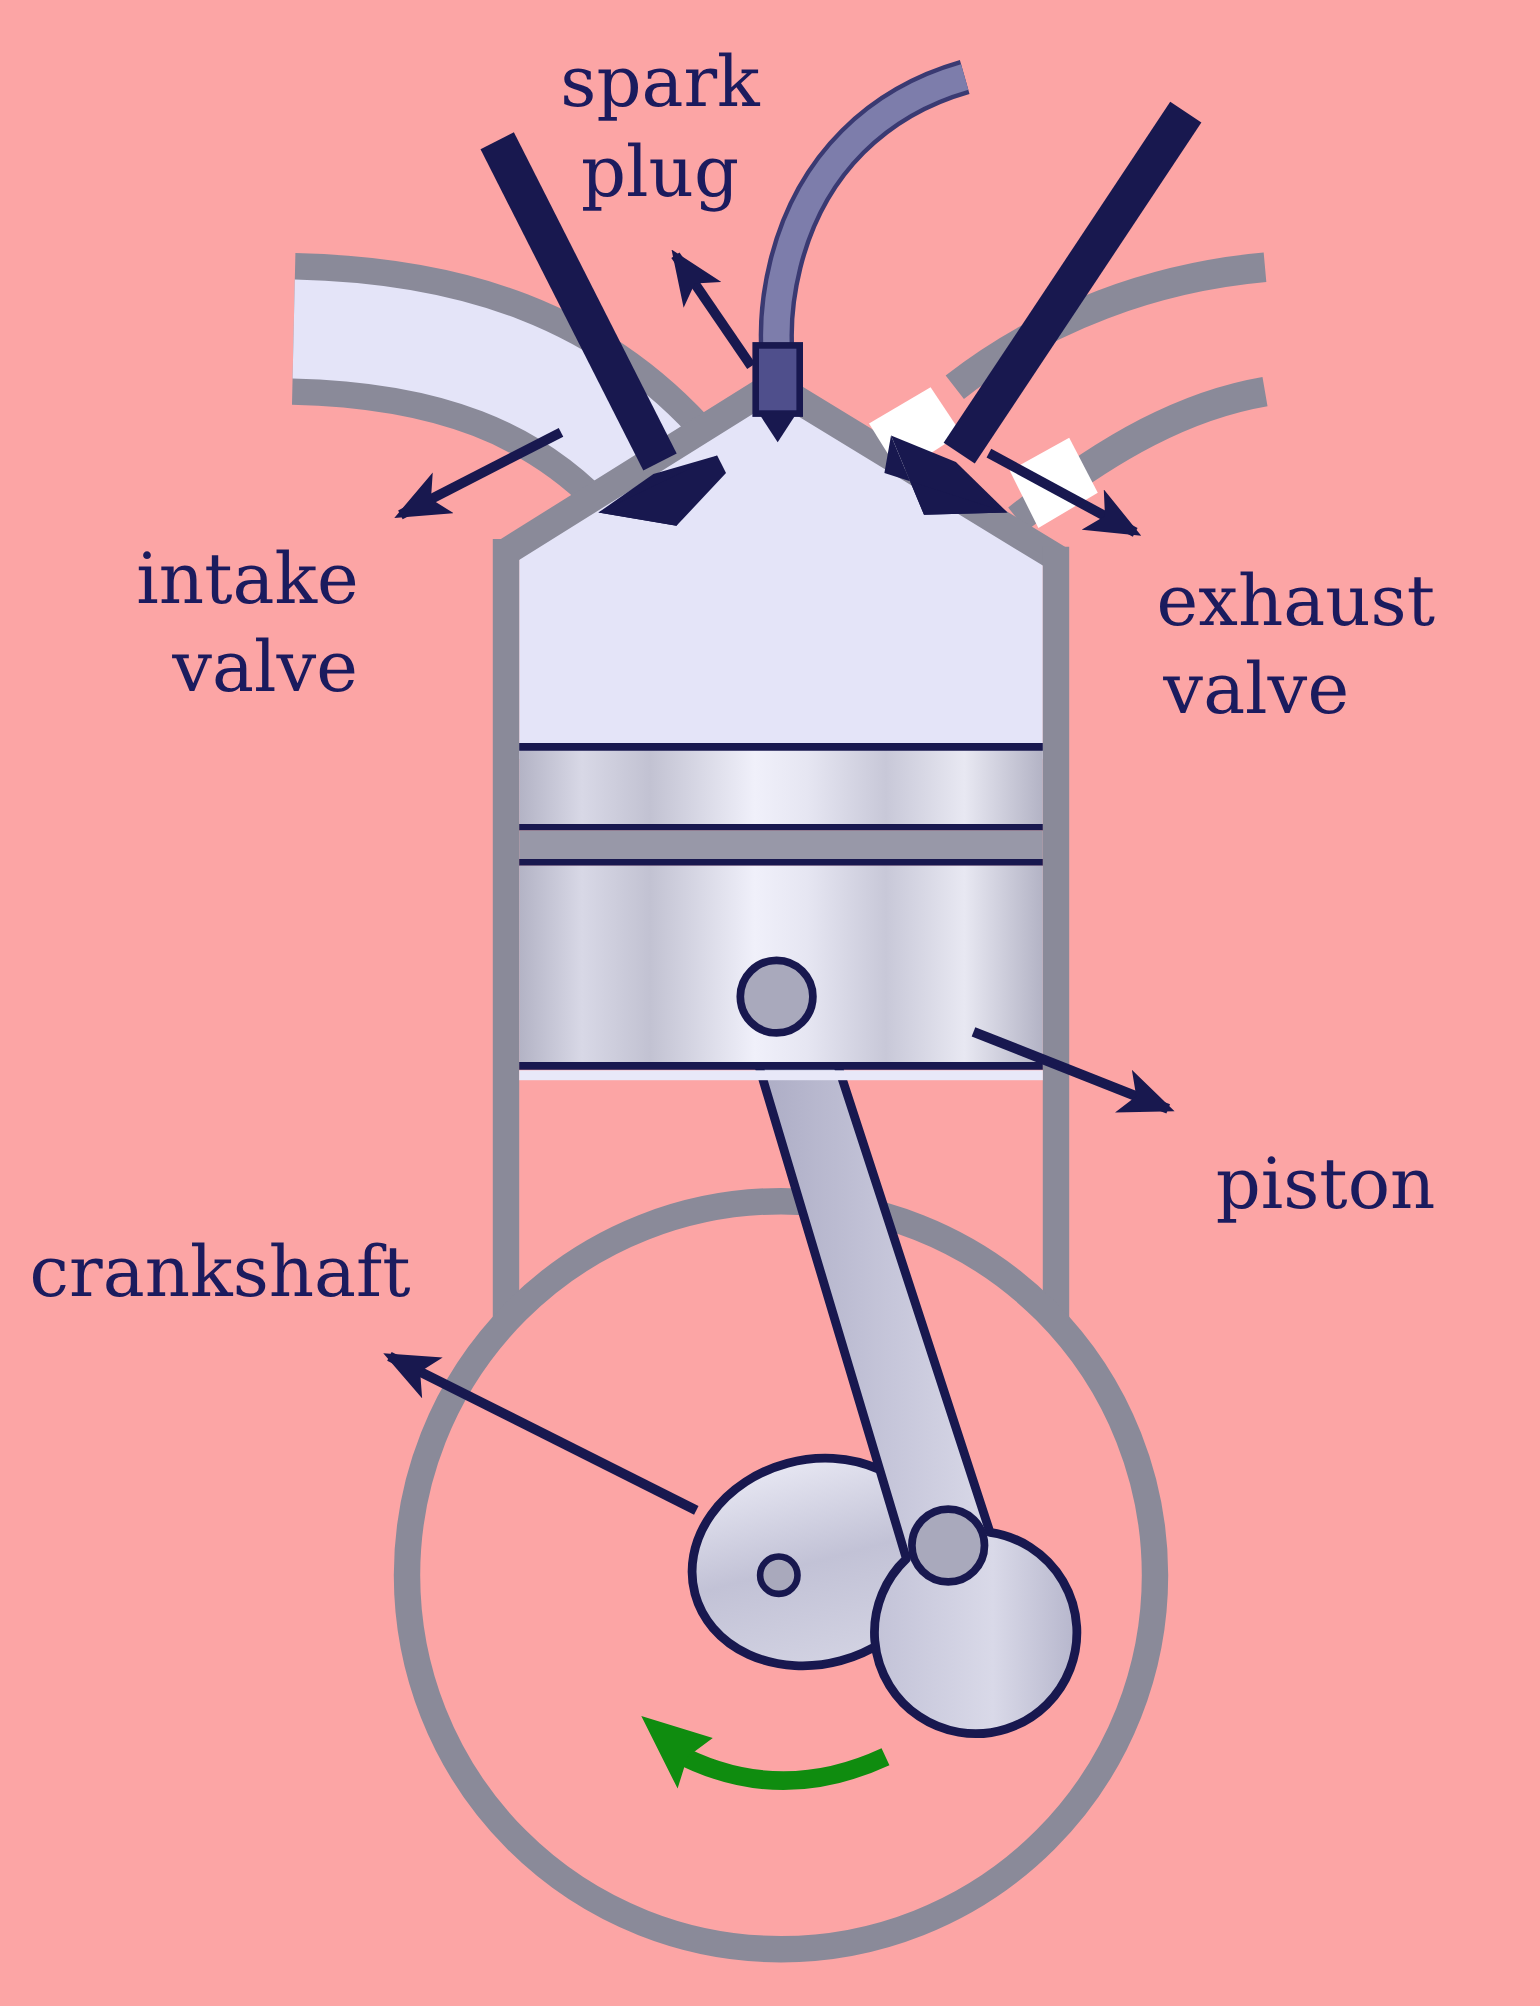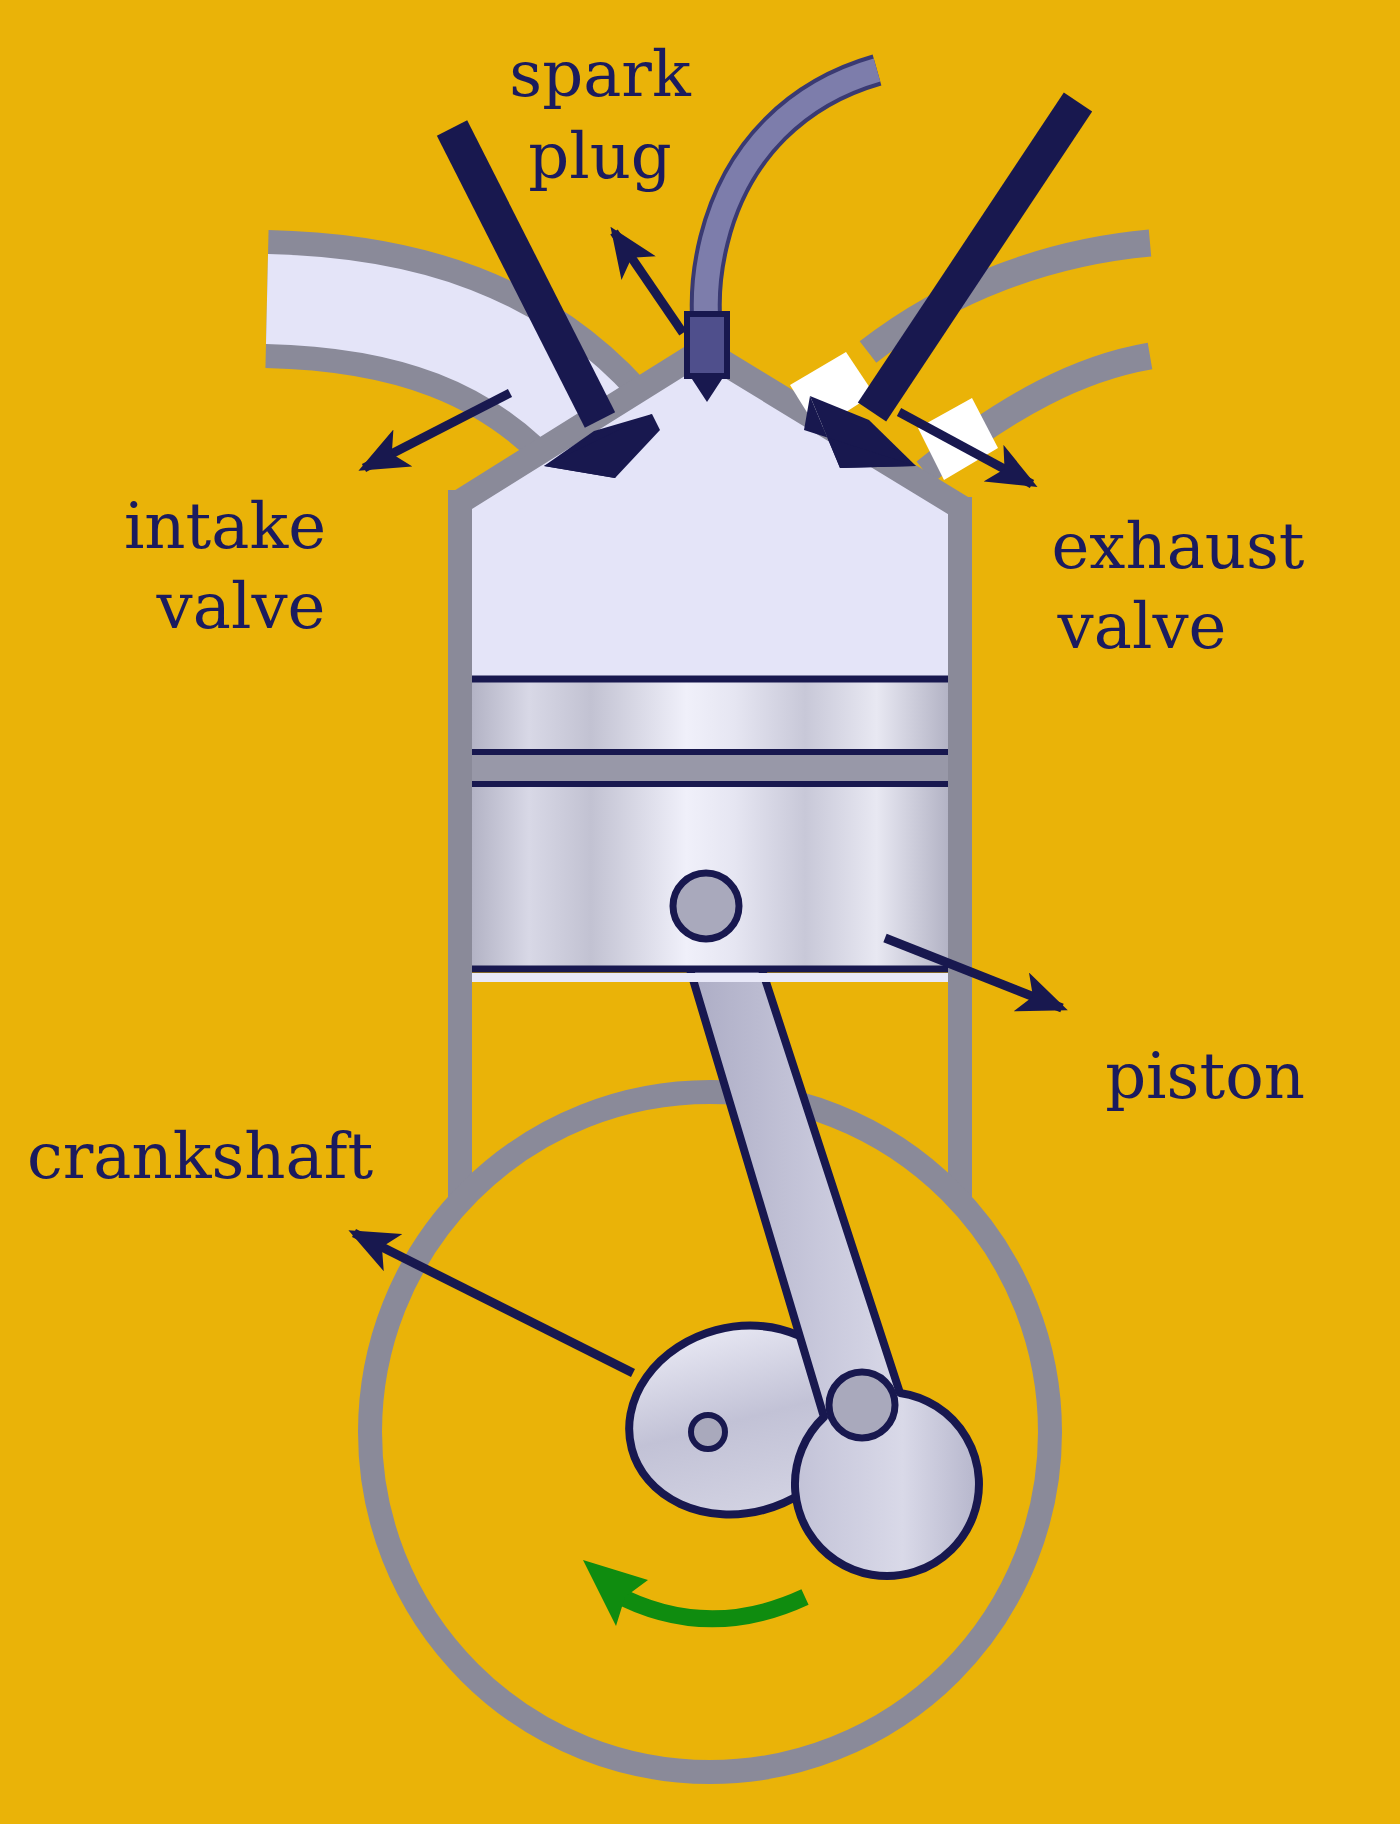--- a/index.html
+++ b/index.html
@@ -1,16 +1,16 @@
 <!DOCTYPE html>
 <html><head>
 <meta charset="utf-8">
 <style>
   html,body{margin:0;padding:0;background:#000;}
-  .stage{position:relative;width:1400px;height:1824px;background:#eab308;overflow:hidden;}
+  .stage{position:relative;width:1400px;height:1824px;background:#fca5a5;overflow:hidden;}
   svg{display:block;}
   text.lbl{font-family:"DejaVu Serif","Liberation Serif",serif;font-size:64px;fill:#1b1b5e;text-anchor:middle;}
 </style>
 </head>
 <body>
 
 <div class="stage">
 <svg width="1400" height="1824" viewBox="0 0 1400 1824">
   <defs>
     <linearGradient id="metal" x1="0" y1="0" x2="1" y2="0">

